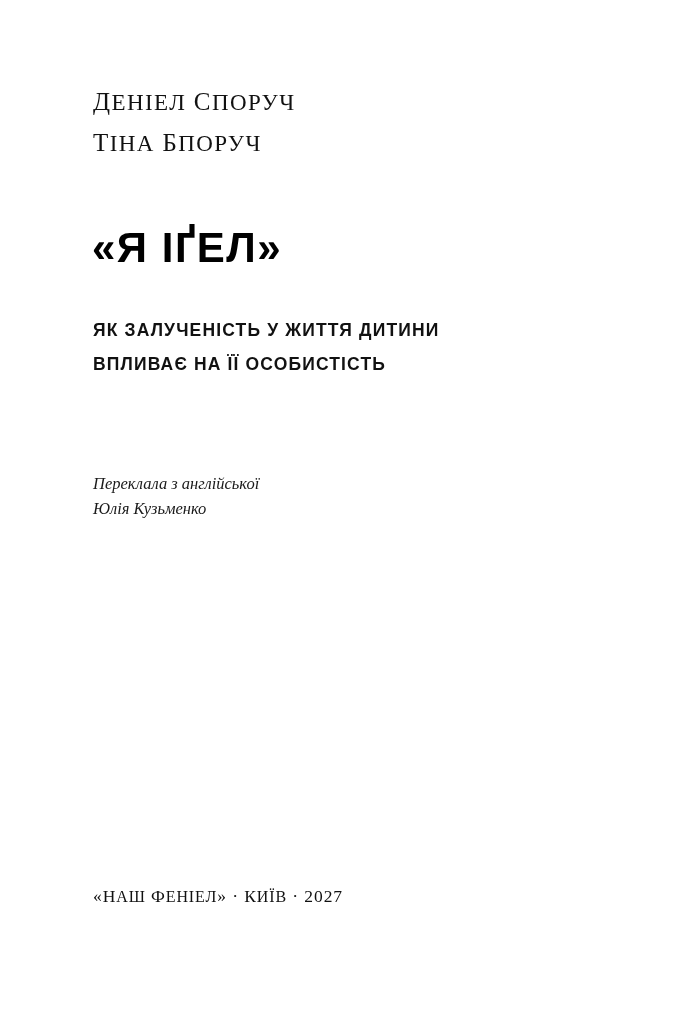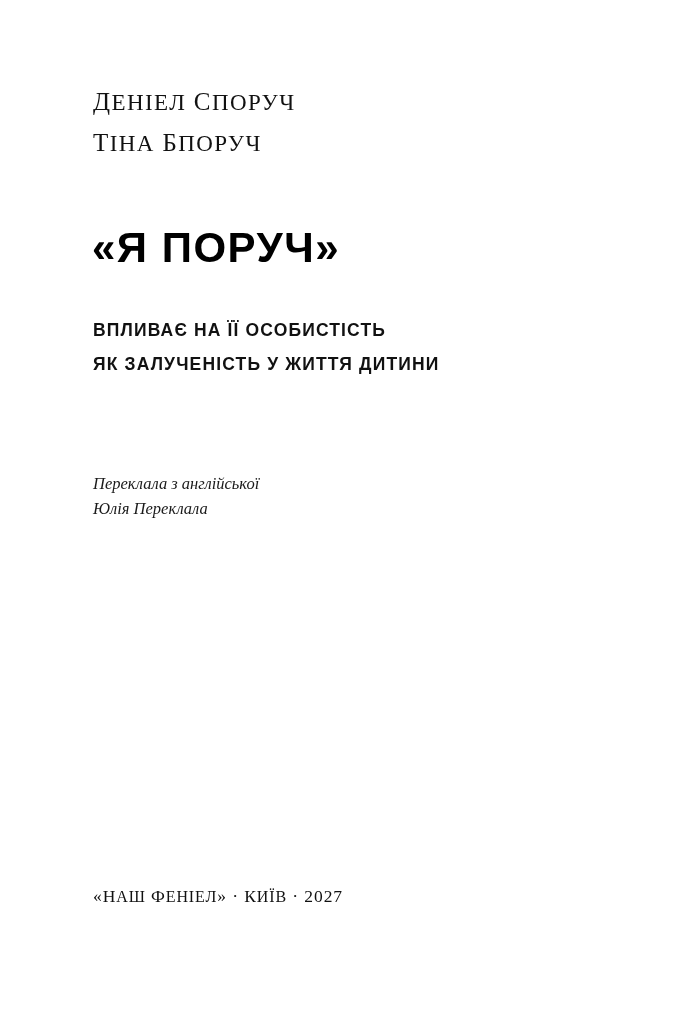--- a/index.html
+++ b/index.html
@@ -106,29 +106,29 @@
 
   <div class="authors">
     <div class="author-line">
       <span class="cap">Д</span><span class="sc">ЕНІЕЛ</span><span class="cap">&nbsp;</span><span class="cap">С</span><span class="sc">ПОРУЧ</span>
     </div>
     <div class="author-line">
       <span class="cap">Т</span><span class="sc">ІНА</span><span class="cap">&nbsp;</span><span class="cap">Б</span><span class="sc">ПОРУЧ</span>
     </div>
   </div>
 
-  <div class="title">«Я ПОРУЧ»</div>
+  <div class="title">«Я ІҐЕЛ»</div>
 
   <div class="subtitle">
+    <span class="ln">Як залученість у життя дитини</span>
     <span class="ln">впливає на її особистість</span>
-    <span class="ln">Як залученість у життя дитини</span>
   </div>
 
   <div class="translator">
     <span class="ln">Переклала з англійської</span>
-    <span class="ln">Юлія Переклала</span>
+    <span class="ln">Юлія Кузьменко</span>
   </div>
 
   <div class="imprint">
     <span class="cap">«</span><span class="cap">Н</span><span class="sc">АШ</span><span class="cap">&nbsp;</span><span class="cap">Ф</span><span class="sc">ЕНІЕЛ</span><span class="cap">»</span><span class="cap"> · </span><span class="cap">К</span><span class="sc">ИЇВ</span><span class="cap"> · </span><span class="cap">2027</span>
   </div>
 
 </div>
 
 </body></html>

